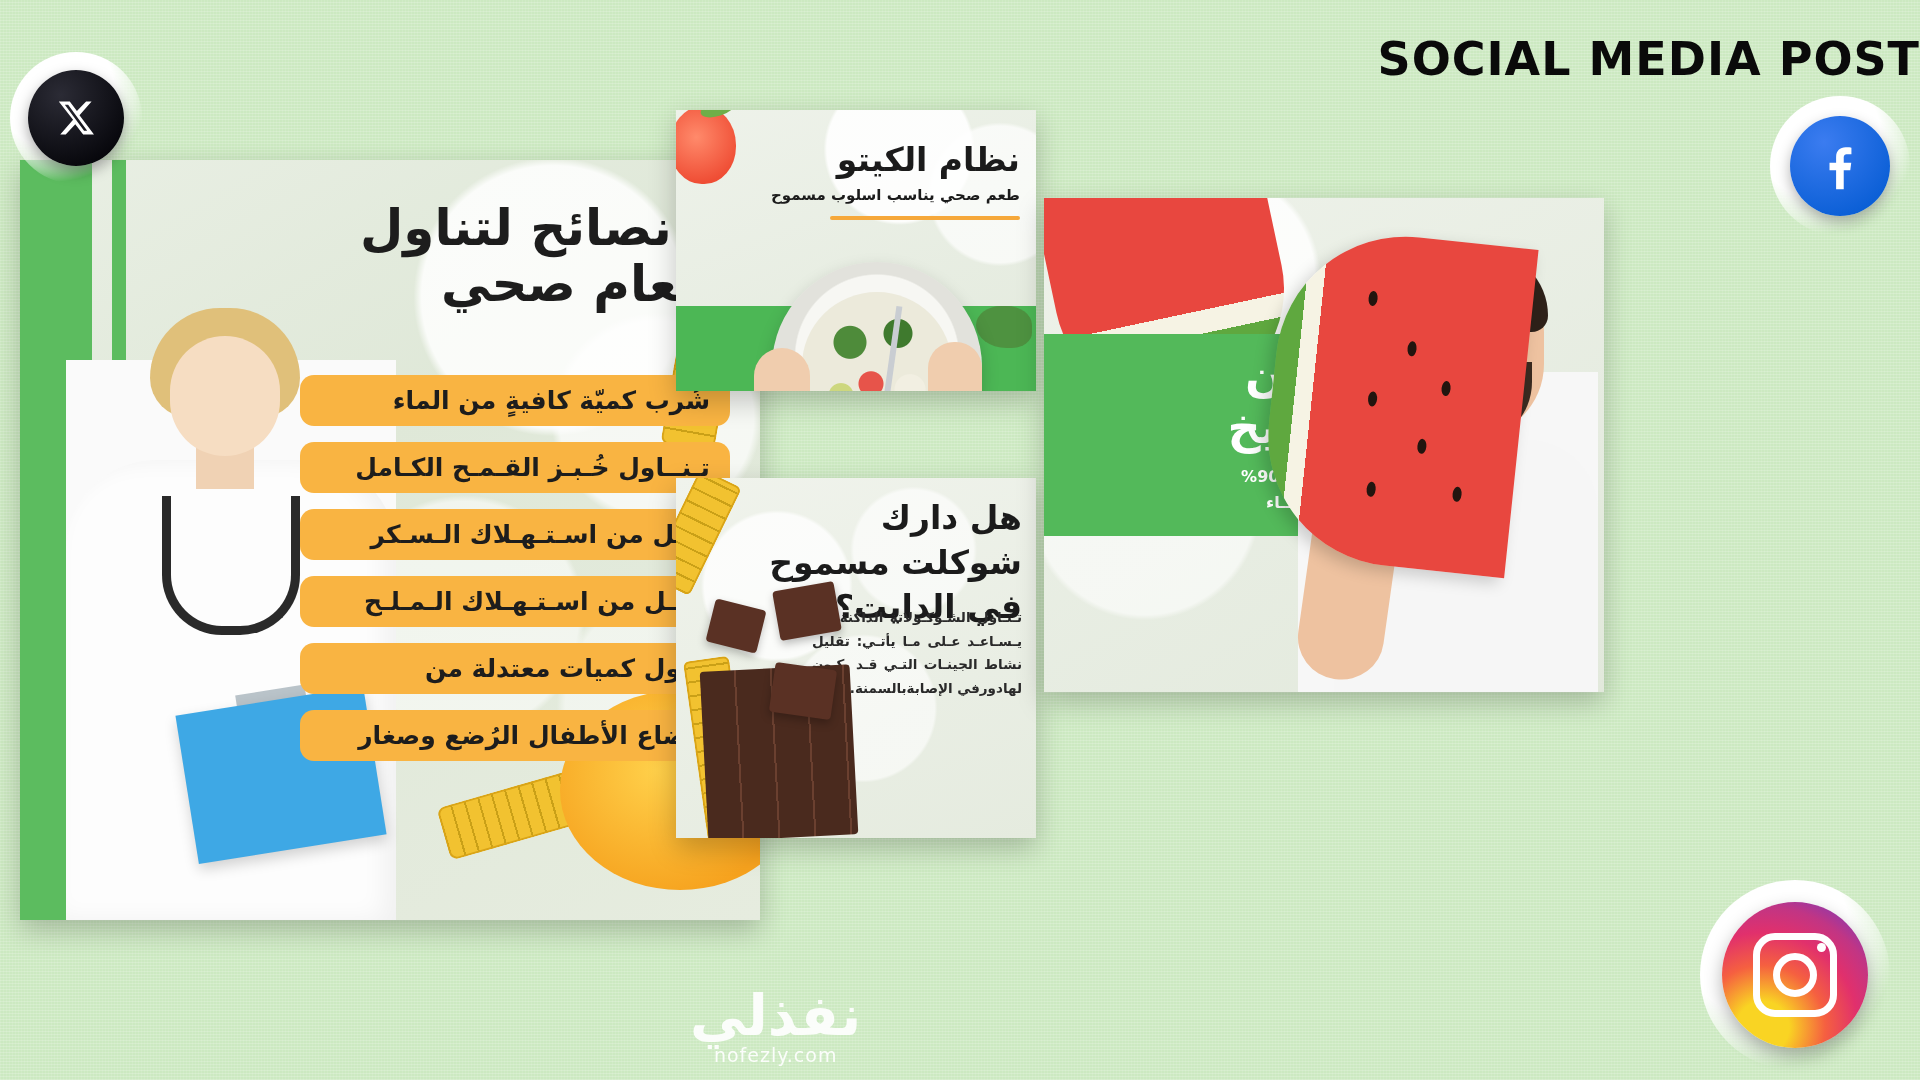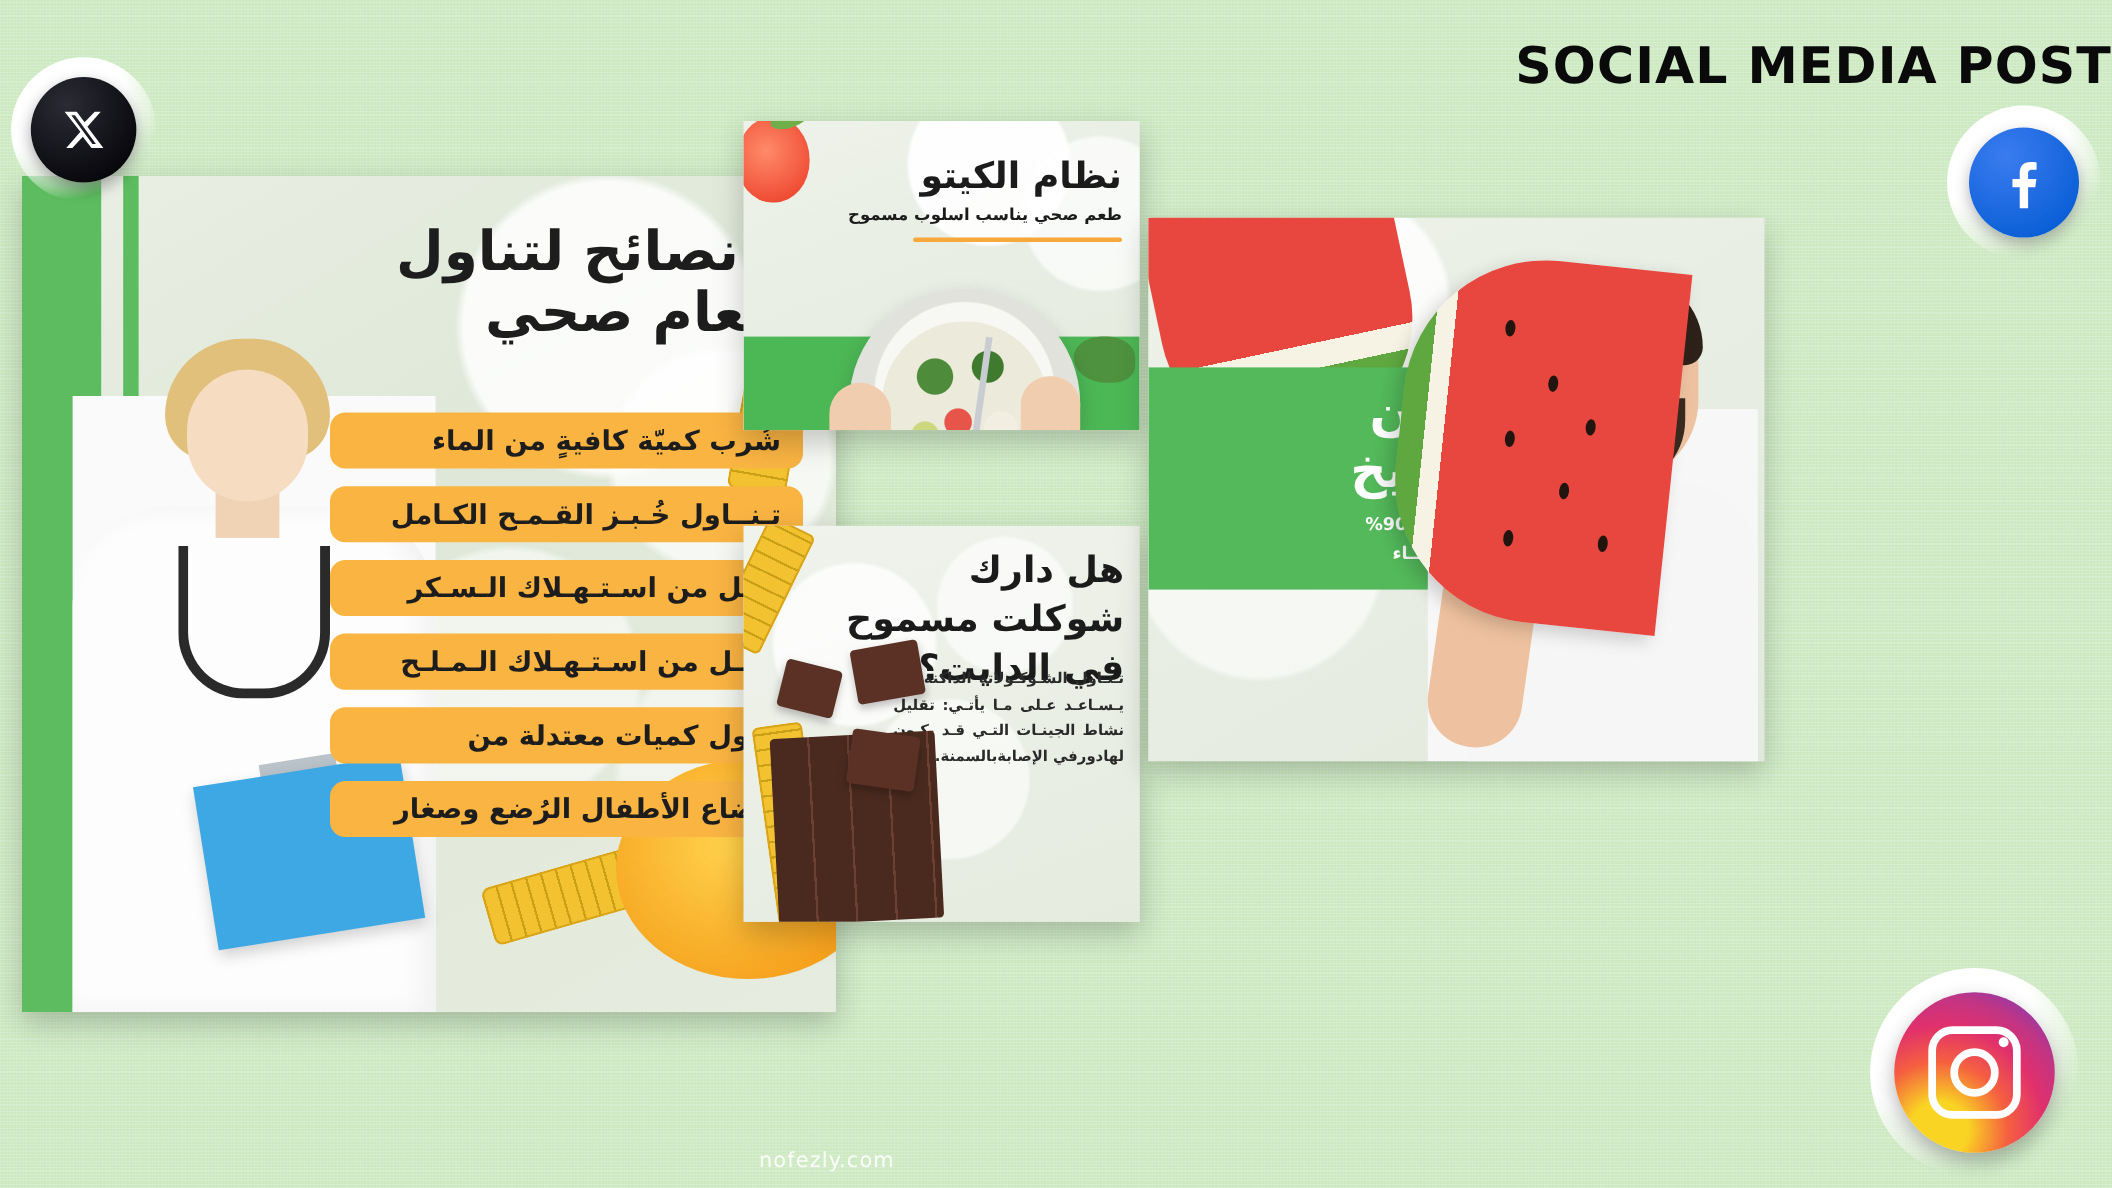--- a/index.html
+++ b/index.html
@@ -336,14 +336,15 @@
 </div>
 
 <div class="bubble" id="icon-ig">
   <div class="halo"></div>
   <div class="chip">
     <div class="ig-glyph"></div>
   </div>
 </div>
 
 <div id="watermark">
+  <div class="ar">نفذلي</div>
   <div class="en">nofezly.com</div>
 </div>
 
 </body></html>

